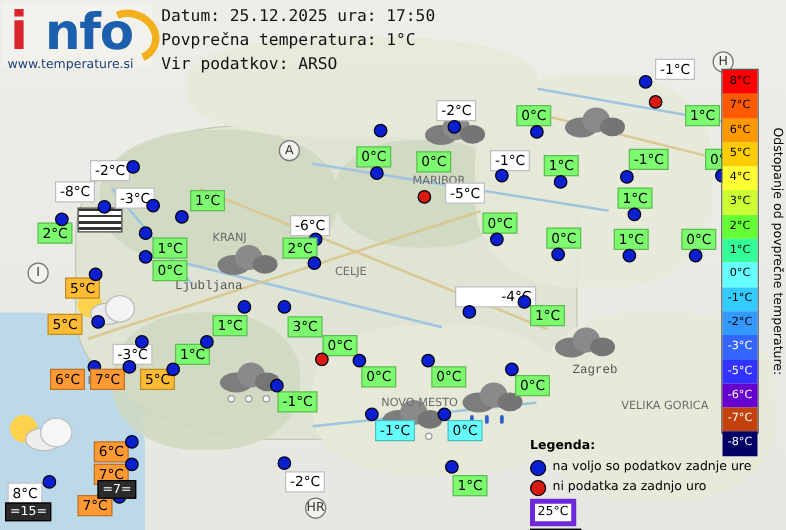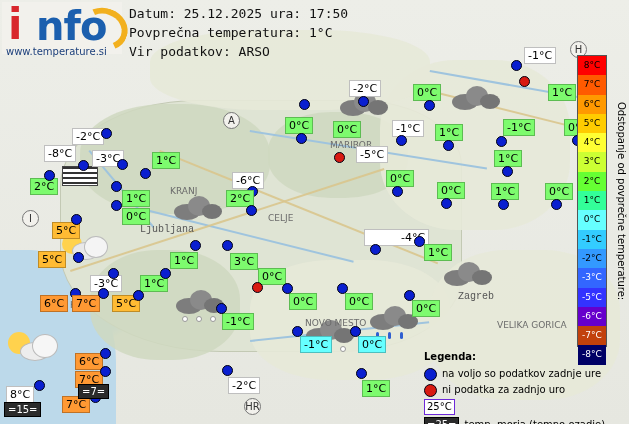--- a/index.html
+++ b/index.html
@@ -53,21 +53,21 @@
   .cbar-title{position:absolute;right:2px;top:58px;width:14px;height:286px;color:#000;font-size:10px;
     writing-mode:vertical-rl;text-align:center;font-family:"DejaVu Sans",sans-serif;}
 
   
   .legend{position:absolute;left:424px;top:350px;width:200px;font-size:10px;color:#000;
     font-family:"DejaVu Sans",sans-serif;line-height:14px;}
   .legend .row{display:flex;align-items:center;margin-bottom:2px;}
   .legend .sw{width:11px;height:11px;border-radius:50%;margin-right:5px;flex:0 0 auto;border:1px solid #001;}
   .legend .sw.blue{background:#0a1fd0;}
   .legend .sw.red{background:#d81a12;}
-  .legend .chip{display:inline-block;background:#fff;border:1px solid #6d28d9;padding:0 2px;margin-right:5px;}
+  .legend .chip{display:inline-block;background:#fff;border:4px solid #6d28d9;padding:0 2px;margin-right:5px;}
   .legend .chip.dark{background:#2b2b2b;color:#fff;border-color:#000;}
   .legend .title{font-weight:bold;margin-bottom:3px;}
 
   .sea-chip{position:absolute;background:#2b2b2b;color:#fff;font-size:10px;padding:1px 3px;
      font-family:"DejaVu Sans",sans-serif;border:1px solid #000;}
   .place{position:absolute;font-size:9px;color:#6b6b6b;font-family:"DejaVu Sans",sans-serif;}
   .bigplace{position:absolute;font-size:10px;color:#555;font-family:Liberation Mono, monospace;}
   .ctry{position:absolute;width:15px;height:15px;border-radius:50%;background:#f2f1ec;border:1px solid #777;
      font-size:10px;text-align:center;line-height:15px;color:#333;font-family:"DejaVu Sans",sans-serif;}
   .hatch{position:absolute;width:34px;height:18px;background:repeating-linear-gradient(180deg,#333 0 2px,#fff 2px 5px);border:1px solid #444;}

